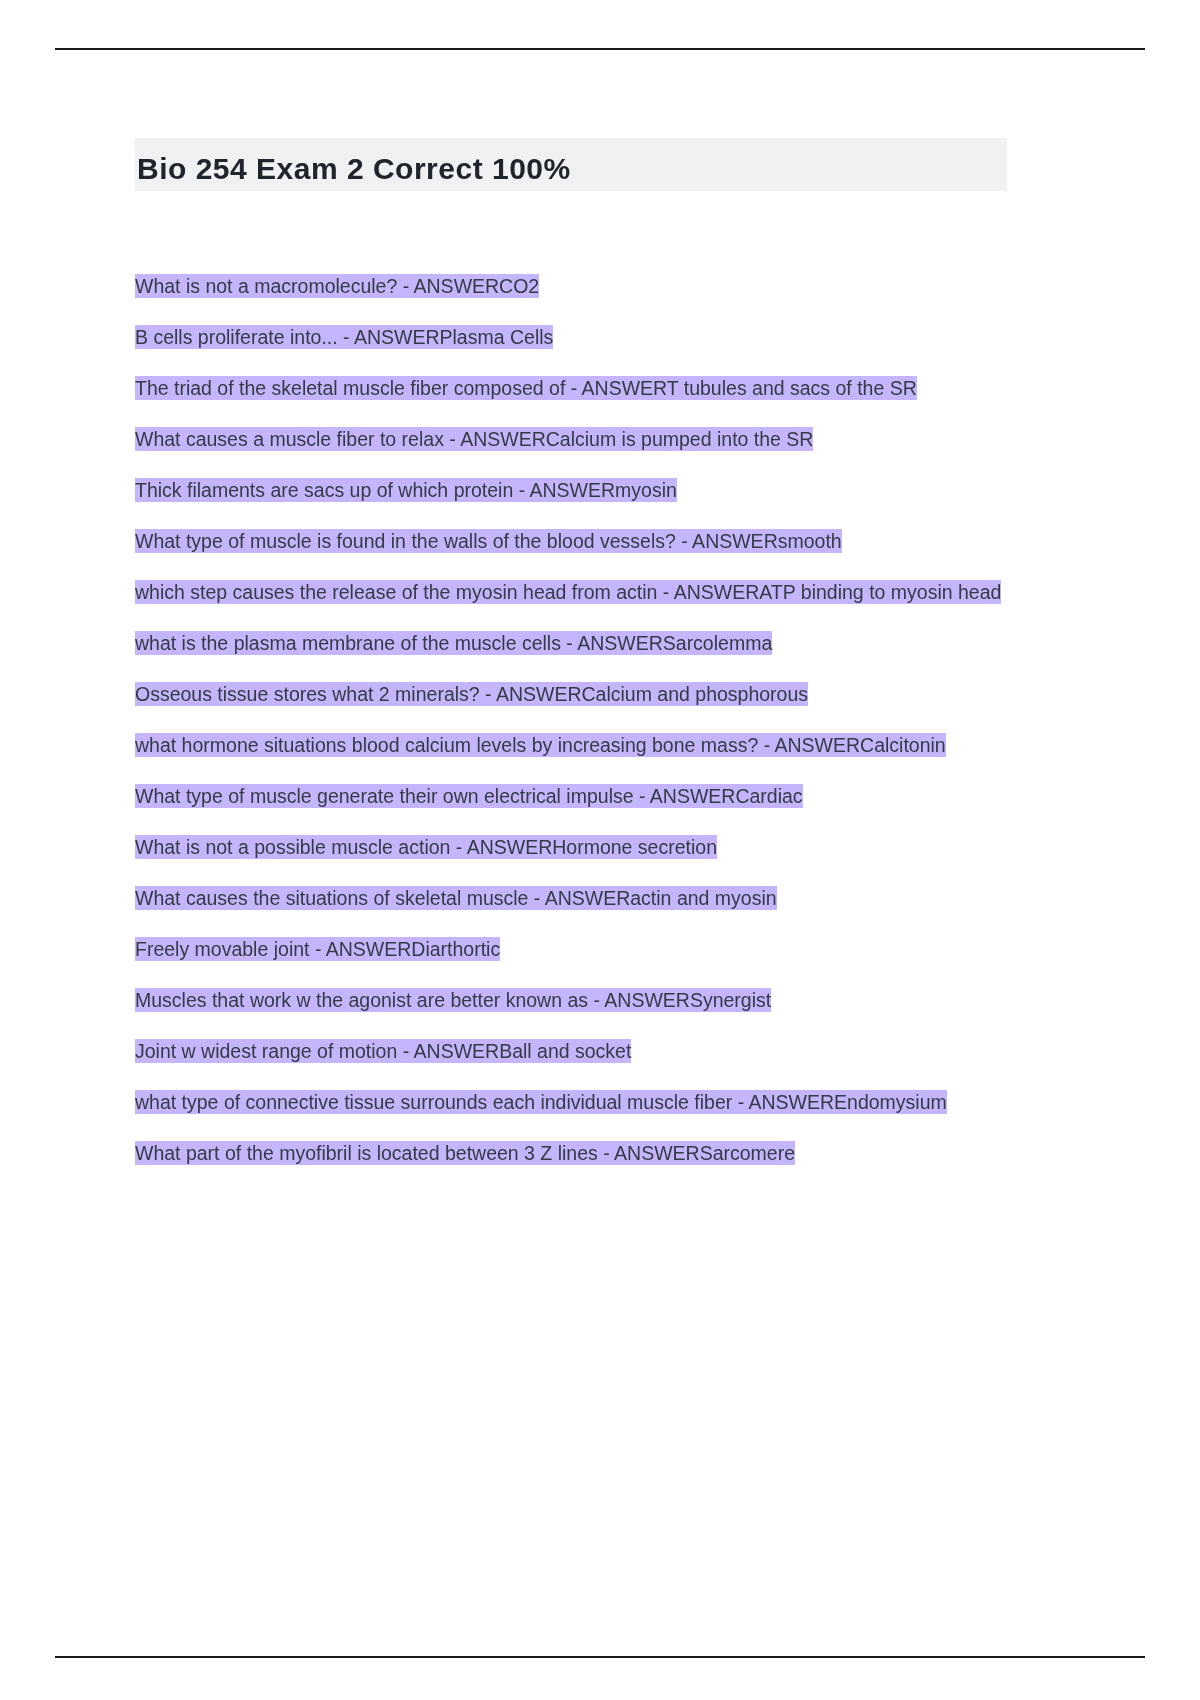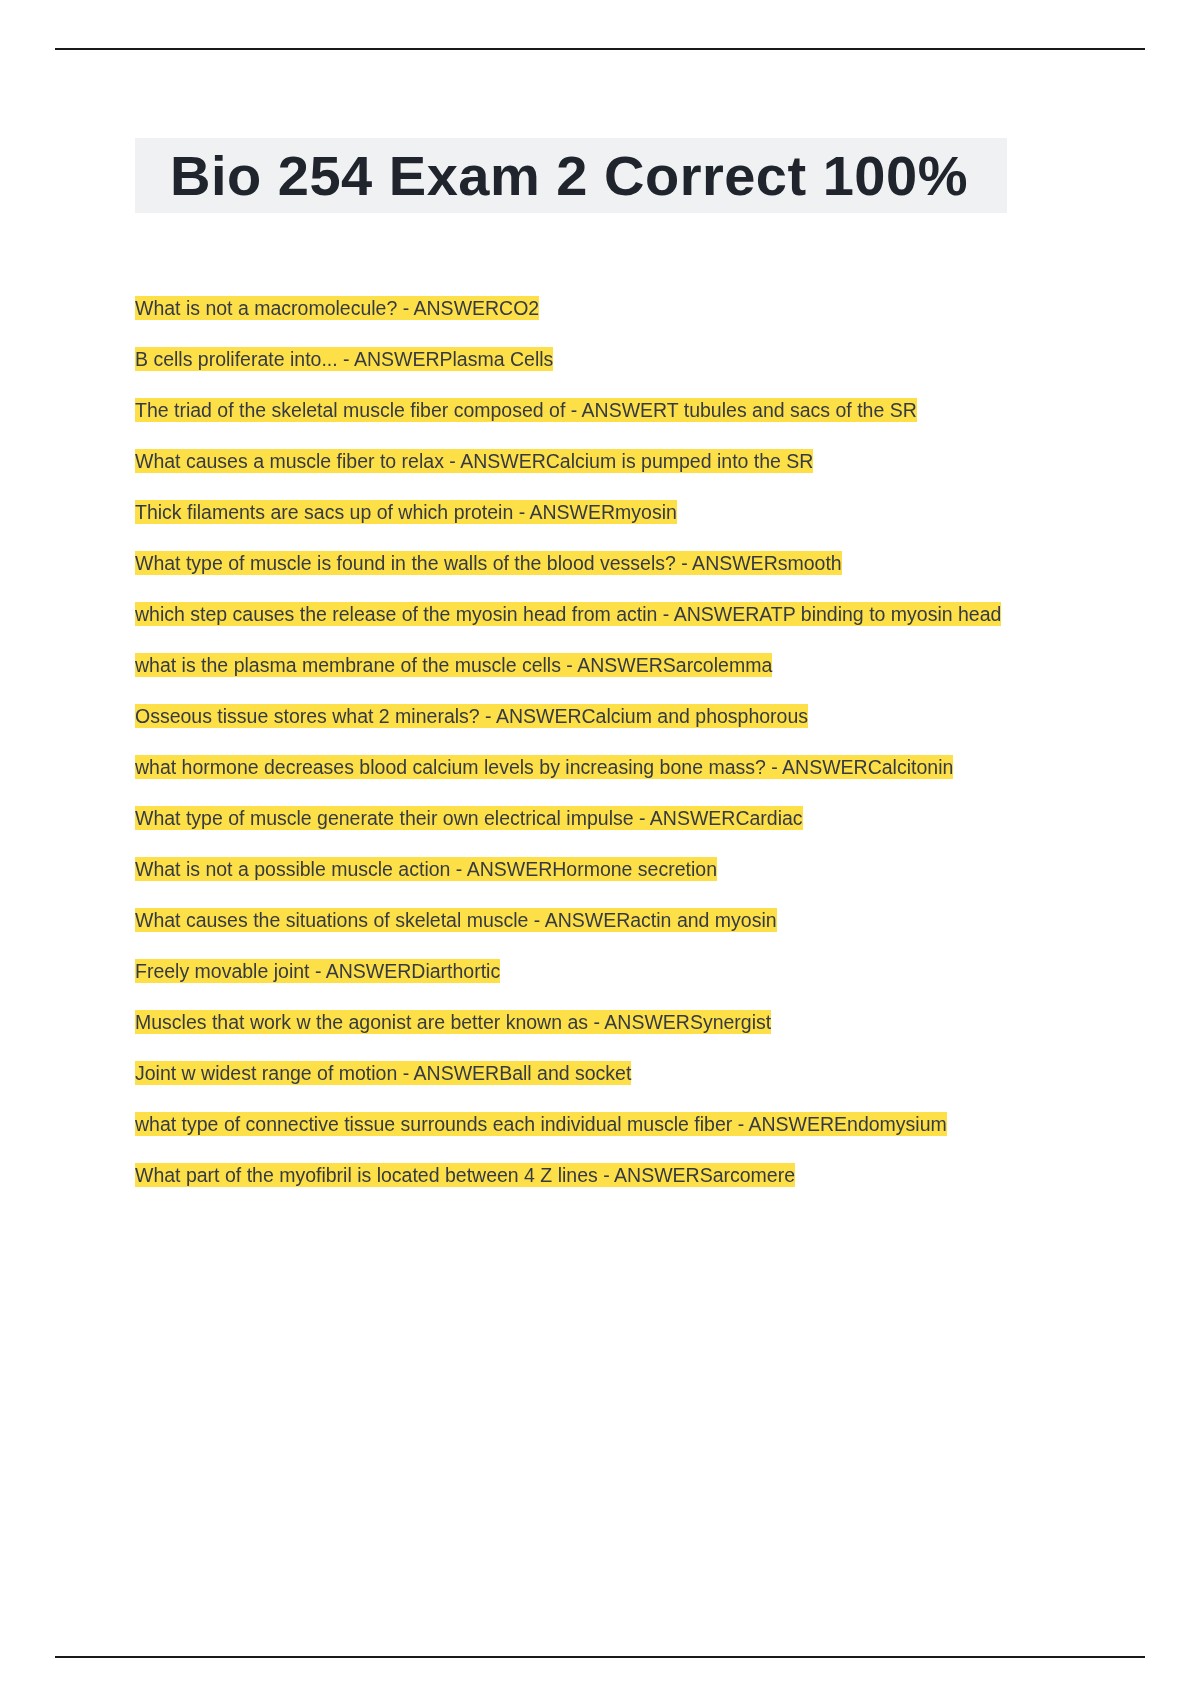--- a/index.html
+++ b/index.html
@@ -25,40 +25,39 @@
   .rule-top { top: 48px; }
   .rule-bottom { top: 1656px; }
   .content {
     position: absolute;
     top: 0;
     left: 135px;
     width: 872px;
   }
   .doc-title {
     margin: 138px 0 0 0;
-    padding: 7px 6px 6px 2px;
-    font-size: 56px;
+    padding: 14px 6px 6px 2px;
+    font-size: 30px;
     font-weight: bold;
     letter-spacing: 0.5px;
     color: #20242c;
     background: #f0f1f3;
     line-height: 1.1;
-    text-align: center;
   }
   .qa-list {
     margin-top: 82px;
   }
   .qa-list p {
     margin: 0 0 25px 0;
     font-size: 19.5px;
     line-height: 26px;
     color: #363a44;
   }
   .qa-list p span.hl {
-    background: #fde047;
+    background: #c4b5fd;
     box-decoration-break: clone;
     -webkit-box-decoration-break: clone;
     padding: 1px 0;
   }
 </style>
 </head>
 <body>
 
 <div class="page">
   <div class="rule rule-top"></div>
@@ -69,26 +68,26 @@
     <div class="qa-list">
         <p><span class="hl">What is not a macromolecule? - ANSWERCO2</span></p>
         <p><span class="hl">B cells proliferate into... - ANSWERPlasma Cells</span></p>
         <p><span class="hl">The triad of the skeletal muscle fiber composed of - ANSWERT tubules and sacs of the SR</span></p>
         <p><span class="hl">What causes a muscle fiber to relax - ANSWERCalcium is pumped into the SR</span></p>
         <p><span class="hl">Thick filaments are sacs up of which protein - ANSWERmyosin</span></p>
         <p><span class="hl">What type of muscle is found in the walls of the blood vessels? - ANSWERsmooth</span></p>
         <p><span class="hl">which step causes the release of the myosin head from actin - ANSWERATP binding to myosin head</span></p>
         <p><span class="hl">what is the plasma membrane of the muscle cells - ANSWERSarcolemma</span></p>
         <p><span class="hl">Osseous tissue stores what 2 minerals? - ANSWERCalcium and phosphorous</span></p>
-        <p><span class="hl">what hormone decreases blood calcium levels by increasing bone mass? - ANSWERCalcitonin</span></p>
+        <p><span class="hl">what hormone situations blood calcium levels by increasing bone mass? - ANSWERCalcitonin</span></p>
         <p><span class="hl">What type of muscle generate their own electrical impulse - ANSWERCardiac</span></p>
         <p><span class="hl">What is not a possible muscle action - ANSWERHormone secretion</span></p>
         <p><span class="hl">What causes the situations of skeletal muscle - ANSWERactin and myosin</span></p>
         <p><span class="hl">Freely movable joint - ANSWERDiarthortic</span></p>
         <p><span class="hl">Muscles that work w the agonist are better known as - ANSWERSynergist</span></p>
         <p><span class="hl">Joint w widest range of motion - ANSWERBall and socket</span></p>
         <p><span class="hl">what type of connective tissue surrounds each individual muscle fiber - ANSWEREndomysium</span></p>
-        <p><span class="hl">What part of the myofibril is located between 4 Z lines - ANSWERSarcomere</span></p>
+        <p><span class="hl">What part of the myofibril is located between 3 Z lines - ANSWERSarcomere</span></p>
       </div>
   </div>
 
   <div class="rule rule-bottom"></div>
 </div>
 
 </body></html>

